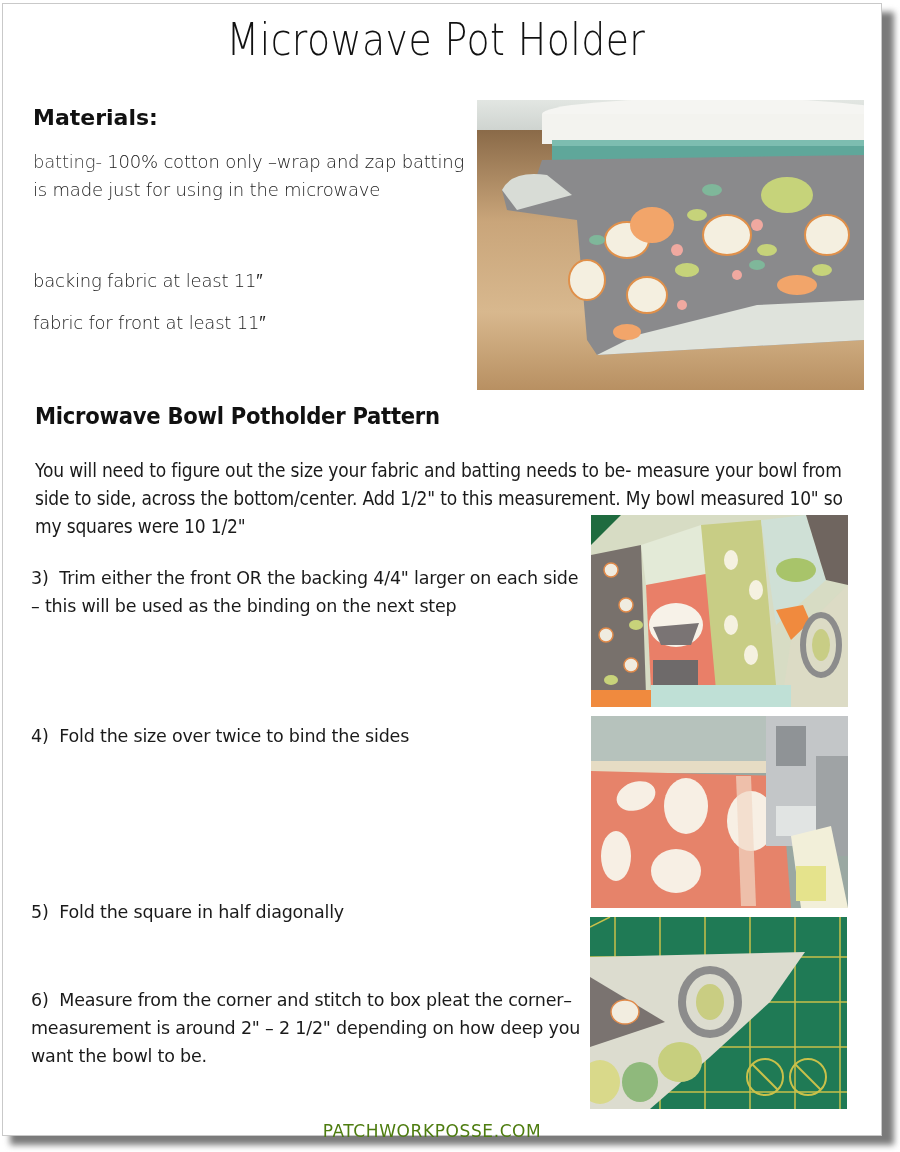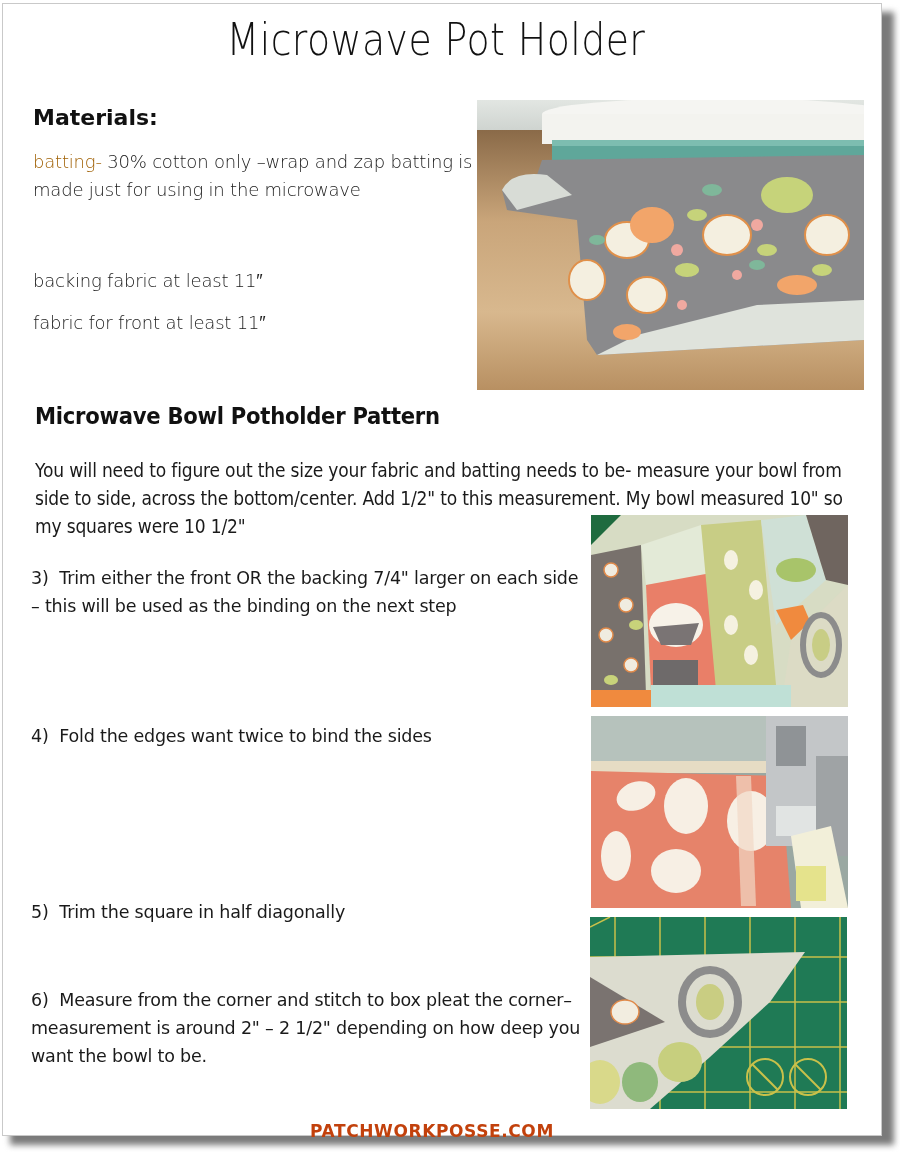--- a/index.html
+++ b/index.html
@@ -57,21 +57,21 @@
       left: 30px;
       font-size: 18px;
       line-height: 28px;
       color: #1a1a1a;
       font-weight: 300;
       letter-spacing: -0.2px;
     }
     .mat-line1 { top: 144px; width: 440px; }
     .mat-line2 { top: 219px; margin-top: 44px; }
     .mat-line3 { top: 269px; margin-top: 36px; }
-    .accent { color: #a16207; }
+    .accent { color: #404040; }
 
     .section-heading {
       left: 32px; top: 399px;
       font-size: 23px;
       font-weight: bold;
       color: #111;
       transform: scaleX(0.92);
       transform-origin: left top;
       letter-spacing: -0.3px;
     }
@@ -95,22 +95,21 @@
     .step-3 { top: 560px; width: 560px; }
     .step-4 { top: 718px; }
     .step-5 { top: 894px; }
     .step-6 { top: 982px; width: 560px; }
 
     .footer {
       left: 0; top: 1117px; width: 858px;
       text-align: center;
       font-size: 17px;
       letter-spacing: 0.6px;
-      color: #c2410c;
-      font-weight: bold;
+      color: #4d7c0f;
     }
 
     .photo {
       overflow: hidden;
     }
     .photo svg { display: block; }
     .photo-bowl  { left: 474px; top: 96px;  width: 387px; height: 290px; }
     .photo-patch { left: 588px; top: 511px; width: 257px; height: 192px; }
     .photo-sew   { left: 588px; top: 712px; width: 257px; height: 192px; }
     .photo-fold  { left: 587px; top: 913px; width: 257px; height: 192px; }
@@ -120,21 +119,21 @@
 
 <div class="page-shadow"></div>
 
 <div class="page">
 
   <div class="abs title">Microwave Pot Holder</div>
 
   <div class="abs materials-heading">Materials:</div>
 
   <div class="abs mat-text mat-line1">
-    <span class="accent">batting-</span><span> 30% cotton only –wrap and zap batting is made just for using in the microwave</span>
+    <span class="accent">batting-</span><span> 100% cotton only –wrap and zap batting is made just for using in the microwave</span>
   </div>
   <div class="abs mat-text mat-line2">backing fabric at least 11″</div>
   <div class="abs mat-text mat-line3">fabric for front at least 11″</div>
 
   <div class="abs photo photo-bowl" title="Fabric bowl potholder holding a white dish">
     <svg width="387" height="290" viewBox="0 0 387 290">
       <defs>
         <linearGradient id="wood" x1="0" y1="0" x2="0" y2="1">
           <stop offset="0" stop-color="#8a6a48"></stop>
           <stop offset="0.35" stop-color="#c9a57a"></stop>
@@ -186,21 +185,21 @@
       </g>
       <path d="M25 90 Q35 70 70 75 L95 95 L40 110 Z" fill="#d8dcd6"></path>
     </svg>
   </div>
 
   <div class="abs section-heading">Microwave Bowl Potholder Pattern</div>
 
   <div class="abs intro">You will need to figure out the size your fabric and batting needs to be- measure your bowl from side to side, across the bottom/center.  Add 1/2" to this measurement.  My bowl measured 10" so my squares were 10 1/2"</div>
 
   <div class="abs step step-3">
-    <span>3)</span>&nbsp; <span>Trim either the front OR the backing 7/4" larger on each side – this will be used as the binding on the next step</span>
+    <span>3)</span>&nbsp; <span>Trim either the front OR the backing 4/4" larger on each side – this will be used as the binding on the next step</span>
   </div>
 
   <div class="abs photo photo-patch" title="Patchwork fabric square">
     <svg width="257" height="192" viewBox="0 0 257 192">
       <rect width="257" height="192" fill="#d7dcc4"></rect>
       <path d="M0 0 L30 0 L0 30 Z" fill="#1f6b3f"></path>
       <path d="M0 40 L50 30 L55 180 L0 180 Z" fill="#78716c"></path>
       <g fill="#f0ece0" stroke="#e08a4a" stroke-width="1.5">
         <circle cx="20" cy="55" r="7"></circle>
           <circle cx="35" cy="90" r="7"></circle>
@@ -229,21 +228,21 @@
       <path d="M185 95 L212 90 L225 120 L200 125 Z" fill="#f08a3e"></path>
       <path d="M200 125 L257 70 L257 192 L190 192 Z" fill="#dcdbc5"></path>
       <ellipse cx="230" cy="130" rx="18" ry="30" fill="none" stroke="#8c8c8c" stroke-width="6"></ellipse>
       <ellipse cx="230" cy="130" rx="9" ry="16" fill="#c8cd85"></ellipse>
       <rect x="0" y="175" width="60" height="17" fill="#f08a3e"></rect>
       <rect x="60" y="170" width="140" height="22" fill="#bfe0d6"></rect>
     </svg>
   </div>
 
   <div class="abs step step-4">
-    <span>4)</span>&nbsp; <span>Fold the edges want twice to bind the sides</span>
+    <span>4)</span>&nbsp; <span>Fold the size over twice to bind the sides</span>
   </div>
 
   <div class="abs photo photo-sew" title="Sewing machine stitching binding">
     <svg width="257" height="192" viewBox="0 0 257 192">
       <rect width="257" height="192" fill="#9aa8a2"></rect>
       <rect width="257" height="45" fill="#b6c2bc"></rect>
       <rect x="0" y="45" width="200" height="12" fill="#e6dcc4"></rect>
       <path d="M0 55 L190 60 L200 192 L0 192 Z" fill="#e6836a"></path>
       <g fill="#f7efe4">
         <ellipse cx="45" cy="80" rx="20" ry="14" transform="rotate(-20 45 80)"></ellipse>
@@ -256,21 +255,21 @@
       <rect x="175" y="0" width="82" height="130" fill="#c3c6c8"></rect>
       <rect x="185" y="10" width="30" height="40" fill="#8f9396"></rect>
       <rect x="185" y="90" width="70" height="30" fill="#e8ebea" opacity="0.8"></rect>
       <rect x="225" y="40" width="32" height="100" fill="#9fa3a5"></rect>
       <path d="M200 120 L240 110 L257 192 L210 192 Z" fill="#f2efd9"></path>
       <rect x="205" y="150" width="30" height="35" fill="#e5e38c"></rect>
     </svg>
   </div>
 
   <div class="abs step step-5">
-    <span>5)</span>&nbsp; <span>Trim the square in half diagonally</span>
+    <span>5)</span>&nbsp; <span>Fold the square in half diagonally</span>
   </div>
 
   <div class="abs photo photo-fold" title="Square folded diagonally on cutting mat">
     <svg width="257" height="192" viewBox="0 0 257 192">
       <rect width="257" height="192" fill="#1f7a55"></rect>
       <g stroke="#c9c14a" stroke-width="1.5">
         <line x1="25" y1="0" x2="25" y2="192"></line>
         <line x1="70" y1="0" x2="70" y2="192"></line>
         <line x1="115" y1="0" x2="115" y2="192"></line>
         <line x1="160" y1="0" x2="160" y2="192"></line>

